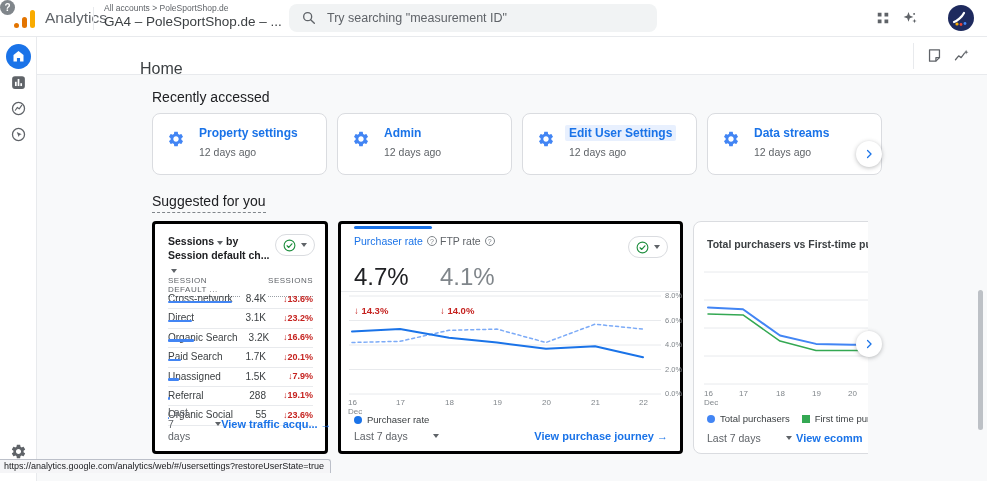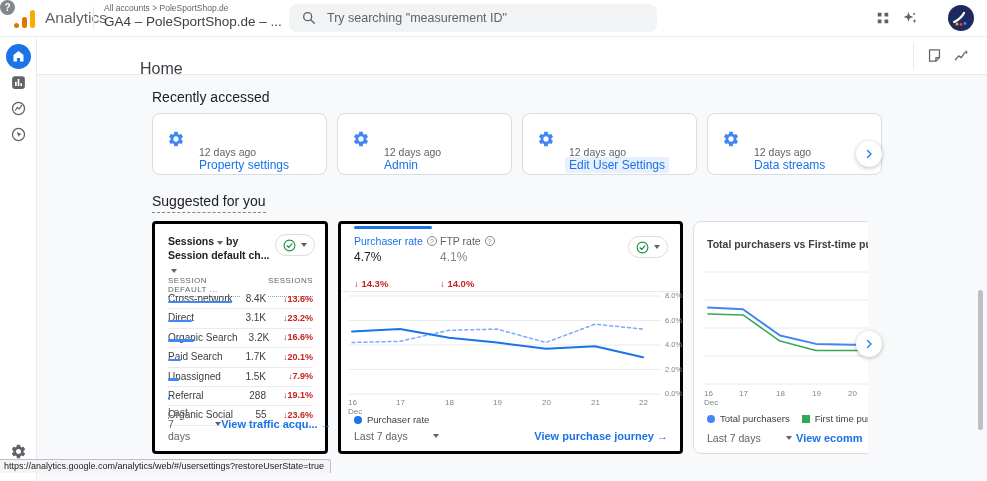--- a/index.html
+++ b/index.html
@@ -55,22 +55,22 @@
 
   .content { position:absolute; left:0; top:38px; width:950px; bottom:0; background:#f8f9fa; }
   .section-h { font-size:14px; color:#202124; }
   .recent-h { position:absolute; left:115px; top:14px; }
   .suggest-h { position:absolute; left:115px; top:118px; padding-bottom:3px; border-bottom:1px dashed #80868b; }
 
   .recent-row { position:absolute; left:115px; top:38px; display:flex; gap:10px; }
   .recent-card { width:175px; height:62px; background:#fff; border:1px solid #dadce0; border-radius:8px;
     position:relative; }
   .recent-card .gear { position:absolute; left:14px; top:16px; color:#4285f4; }
-  .recent-card .lbl { position:absolute; left:46px; top:12px; font-size:12px; font-weight:normal; color:#1a73e8;
-    white-space:nowrap;margin-top:32px; }
+  .recent-card .lbl { position:absolute; left:46px; top:12px; font-size:12px; font-weight:bold; color:#1a73e8;
+    white-space:nowrap; }
   .recent-card .lbl.highlight { background:#e8f0fe; padding:1px 4px; left:42px; top:11px; border-radius:2px; }
   .recent-card .time { position:absolute; left:46px; top:32px; font-size:10.5px; color:#5f6368; }
 
   .chev-btn { position:absolute; width:26px; height:26px; border-radius:50%; background:#fff;
     box-shadow:0 1px 4px rgba(60,64,67,.35); display:flex; align-items:center; justify-content:center;
     color:#1a73e8; z-index:3; }
   .chev1 { left:819px; top:66px; } .chev2 { left:819px; top:256px; }
 
   .card { position:absolute; top:146px; height:233px; background:#fff; border:3px solid #000000;
     border-radius:4px; }
@@ -102,21 +102,21 @@
 
   
   .tab-indicator { position:absolute; left:13px; top:2px; width:78px; height:3px; background:#1a73e8; border-radius:1.5px; }
   .metric { position:absolute; top:11px; }
   .metric1 { left:13px; } .metric2 { left:99px; }
   .m-label { font-size:10.5px; display:flex; align-items:center; gap:4px; }
   .metric1 .m-label { color:#1a73e8; } .metric2 .m-label { color:#5f6368; }
   .info-i { width:10px; height:10px; border:1px solid #80868b; border-radius:50%; color:#80868b;
     font-size:7px; line-height:9px; text-align:center; display:inline-block; }
   .info-i::before { content:"?"; }
-  .m-value { font-size:12px; margin-top:3px; }
+  .m-value { font-size:24px; margin-top:16px; }
   .metric1 .m-value { color:#202124; } .metric2 .m-value { color:#80868b; }
   .m-delta { font-size:9.5px; color:#c5221f; font-weight:bold; margin-top:14px; }
   .cardB .pill, .cardA .pill { }
   .cardB .pill { position:absolute; right:12px; top:12px; }
   .hdiv { position:absolute; left:0; right:0; top:67px; height:1px; background:#e8eaed; }
   .chart-svg { position:absolute; left:0; top:0; }
   .ytick { position:absolute; left:324px; font-size:7.5px; color:#80868b; }
   .xtick { position:absolute; font-size:8px; color:#80868b; }
   .legend { position:absolute; display:flex; align-items:center; gap:12px; }
   .legB { left:13px; top:190px; } .legC { left:13px; top:191px; }

